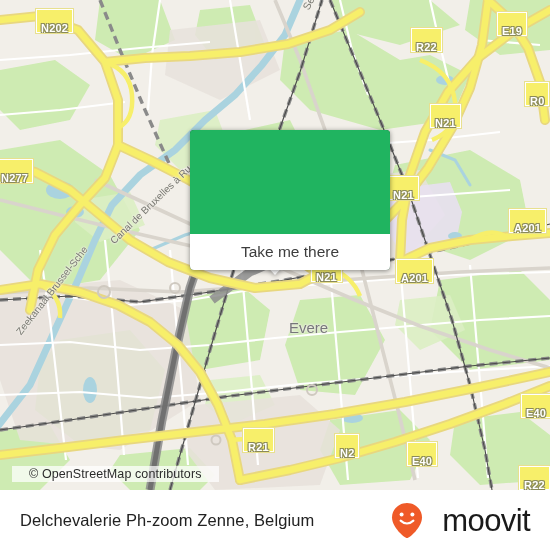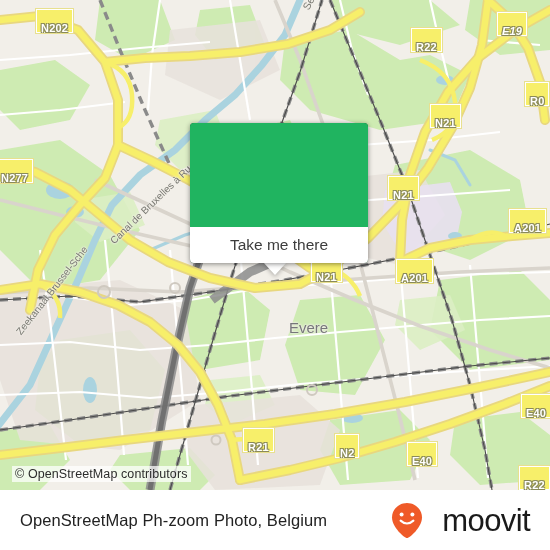--- a/index.html
+++ b/index.html
@@ -58,29 +58,29 @@
   }
 
   
   #attribution {
     position: absolute;
     left: 12px;
     bottom: 8px;
     font-size: 12.5px;
     color: #2c2c2c;
     background: rgba(255,255,255,0.72);
-    padding: 1px 3px;
+    padding: 1px 17px;
     letter-spacing: 0.1px;
   }
 
   
   #popup {
     position: absolute;
-    left: 190px; top: 123px;
-    width: 178px;
+    left: 190px; top: 130px;
+    width: 200px;
     border-radius: 4px;
     box-shadow: 0 1px 5px rgba(0,0,0,0.45);
     background: #14532d;
     overflow: hidden;
     z-index: 20;
   }
   #popup-image {
     height: 104px;
     background: #20b460;
   }
@@ -297,21 +297,21 @@
     </svg>
 
     <div class="map-label" style="left:300px; top:6px; transform:rotate(-62deg); transform-origin:left top; font-size:10.5px;">Senne - Zenne</div>
     <div class="map-label" style="left:108px; top:238px; transform:rotate(-44deg); transform-origin:left top; font-size:10px;">Canal de Bruxelles à Ru</div>
     <div class="map-label" style="left:14px; top:330px; transform:rotate(-52deg); transform-origin:left top; font-size:10px;">Zeekanaal Brussel-Sche</div>
 
     <div class="map-label place-label" style="left:248px; top:320px;padding-left:41px;">Evere</div>
 
     <div class="shield" style="left:36px;  top:9px;">N202</div>
     <div class="shield" style="left:411px; top:28px;">R22</div>
-    <div class="shield" style="left:497px; top:12px;font-style:italic;">E19</div>
+    <div class="shield" style="left:497px; top:12px;">E19</div>
     <div class="shield" style="left:525px; top:82px;">R0</div>
     <div class="shield" style="left:430px; top:104px;">N21</div>
     <div class="shield" style="left:-4px;  top:159px;">N277</div>
     <div class="shield" style="left:388px; top:176px;">N21</div>
     <div class="shield" style="left:509px; top:209px;">A201</div>
     <div class="shield" style="left:311px; top:258px;">N21</div>
     <div class="shield" style="left:396px; top:259px;">A201</div>
     <div class="shield" style="left:521px; top:394px;">E40</div>
     <div class="shield" style="left:243px; top:428px;">R21</div>
     <div class="shield" style="left:323px; top:434px;margin-left:12px;">N2</div>
@@ -322,21 +322,21 @@
 
     <div id="popup-tail"></div>
 
     <div id="popup">
       <div id="popup-image"></div>
       <div id="popup-cta">Take me there</div>
     </div>
   </div>
 
   <div id="footer">
-    <div id="footer-title">OpenStreetMap Ph-zoom Photo, Belgium</div>
+    <div id="footer-title">Delchevalerie Ph-zoom Zenne, Belgium</div>
     <div id="logo">
       <svg width="34" height="38" viewBox="0 0 34 38">
         <path d="M17 1 C8.7 1 2 7.5 2 15.4 C2 25 14.3 36 17 36 C19.7 36 32 25 32 15.4 C32 7.5 25.3 1 17 1 Z" fill="#ef5a28"></path>
         <circle cx="11.6" cy="12.4" r="2.0" fill="#ffffff"></circle>
         <circle cx="22.4" cy="12.4" r="2.0" fill="#ffffff"></circle>
         <path d="M10.6 18.6 Q17 24.4 23.4 18.6" stroke="#ffffff" stroke-width="2.1" fill="none" stroke-linecap="round"></path>
       </svg>
       <span id="logo-text">moovit</span>
     </div>
   </div>

